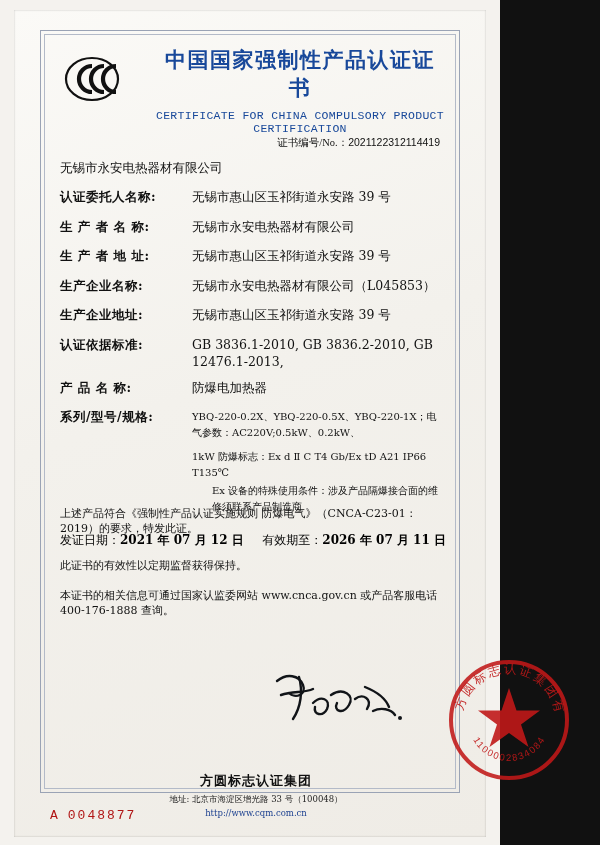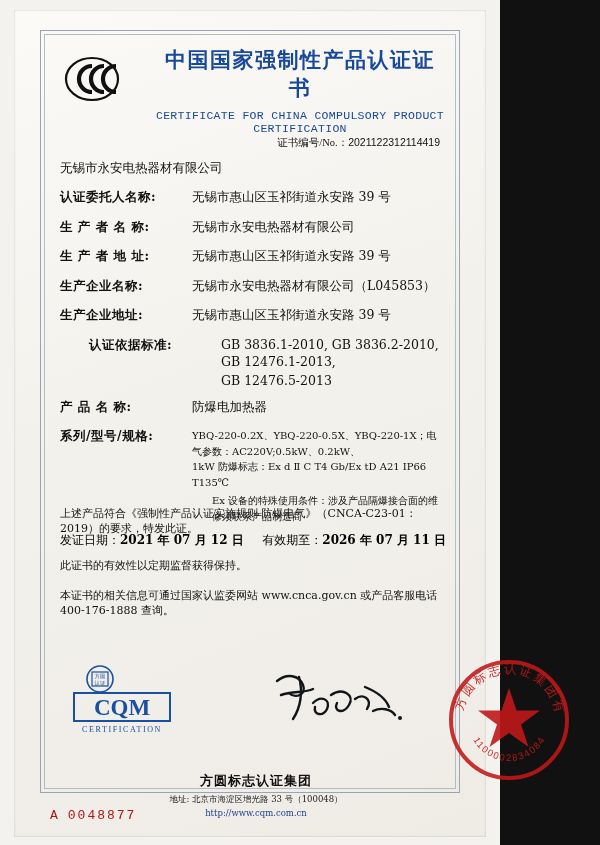--- a/index.html
+++ b/index.html
@@ -75,26 +75,26 @@
     font-family:"DejaVu Serif",serif;
     letter-spacing:0.5px;
     white-space:nowrap;
   }
   .row .val{
     flex:1;
     font-size:12.5px;color:#111;
     font-family:"DejaVu Serif",serif;
     line-height:1.35;
   }
-  .row.multi{margin-bottom:9px;margin-left:29px;}
+  .row.multi{margin-bottom:9px;}
   .val .l2{display:block;margin-top:2px;}
 
   
   .series .val{font-size:10px;line-height:1.55;}
-  .series-line2{margin-top:0;}
+  .series-line2{margin-top:9px;}
   .series-line3{margin-top:3px;padding-left:20px;}
 
   
   .stmt{
     position:absolute;left:46px;right:40px;
     font-size:11px;color:#111;
     font-family:"DejaVu Serif",serif;
   }
   .stmt-1{top:496px;}
   .dates{
@@ -194,21 +194,20 @@
 
       <div class="row">
         <div class="lbl">生产企业地址:</div>
         <div class="val">无锡市惠山区玉祁街道永安路 39 号</div>
       </div>
 
       <div class="row multi">
         <div class="lbl">认证依据标准:</div>
         <div class="val">
           <span>GB 3836.1-2010, GB 3836.2-2010, GB 12476.1-2013,</span>
-          <span class="l2">GB 12476.5-2013</span>
         </div>
       </div>
 
       <div class="row">
         <div class="lbl">产 品 名 称:</div>
         <div class="val">防爆电加热器</div>
       </div>
 
       <div class="row series">
         <div class="lbl">系列/型号/规格:</div>
@@ -228,33 +227,20 @@
         <span>发证日期：</span><b>2021 年 07 月 12 日</b>
       </div>
       <div>
         <span>有效期至：</span><b>2026 年 07 月 11 日</b>
       </div>
     </div>
 
     <div class="stmt stmt-2">此证书的有效性以定期监督获得保持。</div>
     <div class="stmt stmt-3">本证书的相关信息可通过国家认监委网站 www.cnca.gov.cn 或产品客服电话 400-176-1888 查询。</div>
 
-    <div class="cqm">
-      <svg width="112" height="74" viewBox="0 0 112 74">
-
-        <circle cx="34" cy="14" r="13" fill="none" stroke="#1b4fa0" stroke-width="1.6"></circle>
-        <rect x="26" y="7" width="16" height="14" fill="none" stroke="#1b4fa0" stroke-width="1.2"></rect>
-        <text x="34" y="12.5" font-size="5.4" fill="#1b4fa0" text-anchor="middle" font-family="DejaVu Serif, serif">方圆</text>
-        <text x="34" y="19.5" font-size="5.4" fill="#1b4fa0" text-anchor="middle" font-family="DejaVu Serif, serif">认证</text>
-
-        <rect x="8" y="28" width="96" height="28" fill="none" stroke="#1b4fa0" stroke-width="2"></rect>
-        <text x="56" y="50" font-size="23" fill="#1b4fa0" text-anchor="middle" font-weight="bold" font-family="Liberation Serif, serif">CQM</text>
-        <text x="56" y="67" font-size="8" fill="#1b4fa0" text-anchor="middle" letter-spacing="1.6" font-family="Liberation Serif, serif">CERTIFICATION</text>
-      </svg>
-    </div>
 
     <div class="signature">
       <svg width="140" height="70" viewBox="0 0 140 70">
         <g fill="none" stroke="#111418" stroke-width="2.4" stroke-linecap="round">
           <path d="M8 16 C18 8, 30 10, 34 20 C38 30, 26 34, 20 28"></path>
           <path d="M12 30 C24 26, 36 28, 44 24"></path>
           <path d="M30 12 C34 26, 32 42, 24 54"></path>
           <path d="M44 38 C52 30, 62 34, 58 44 C54 52, 44 50, 46 42"></path>
           <path d="M62 30 C74 22, 86 30, 80 40 C74 50, 64 46, 68 38"></path>
           <path d="M86 34 C94 28, 104 34, 98 44"></path>

